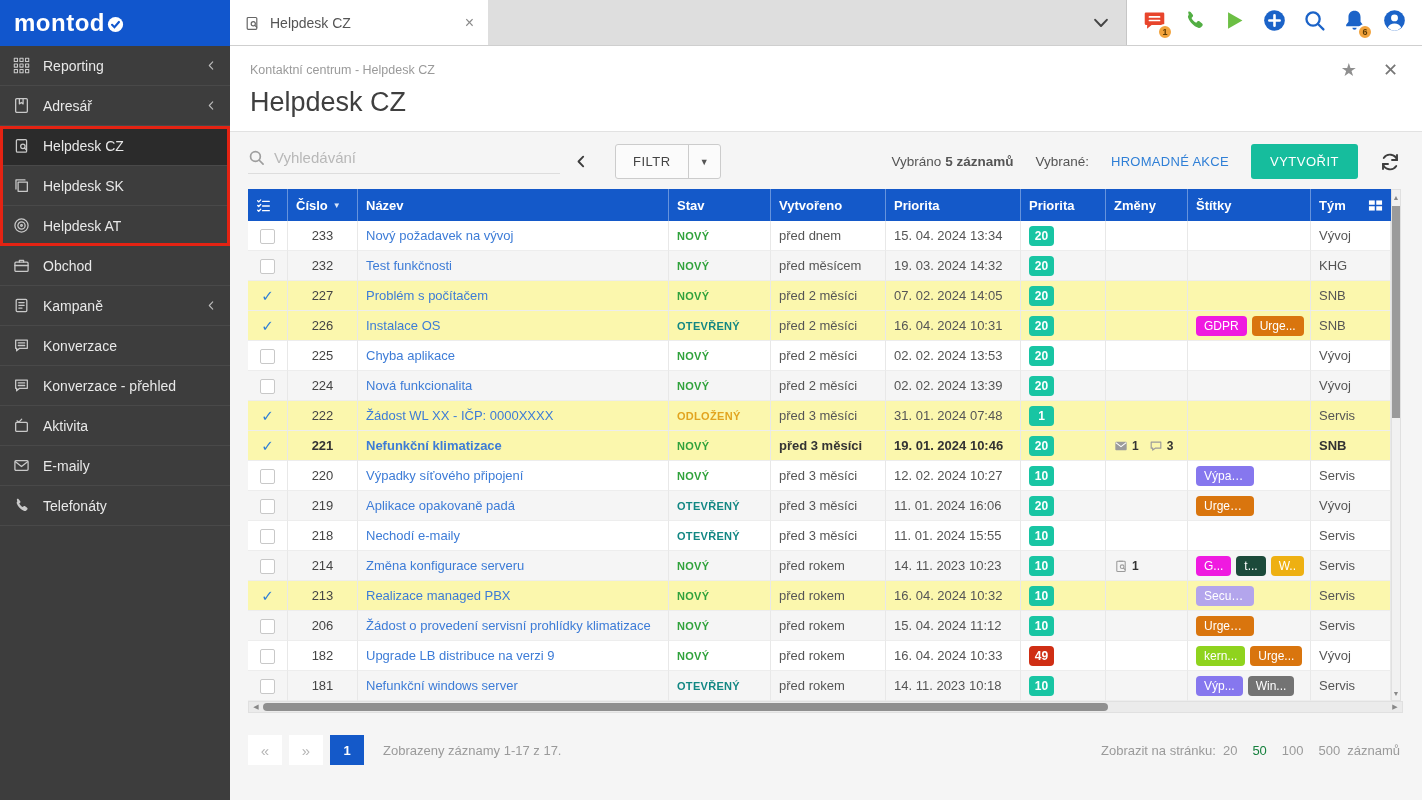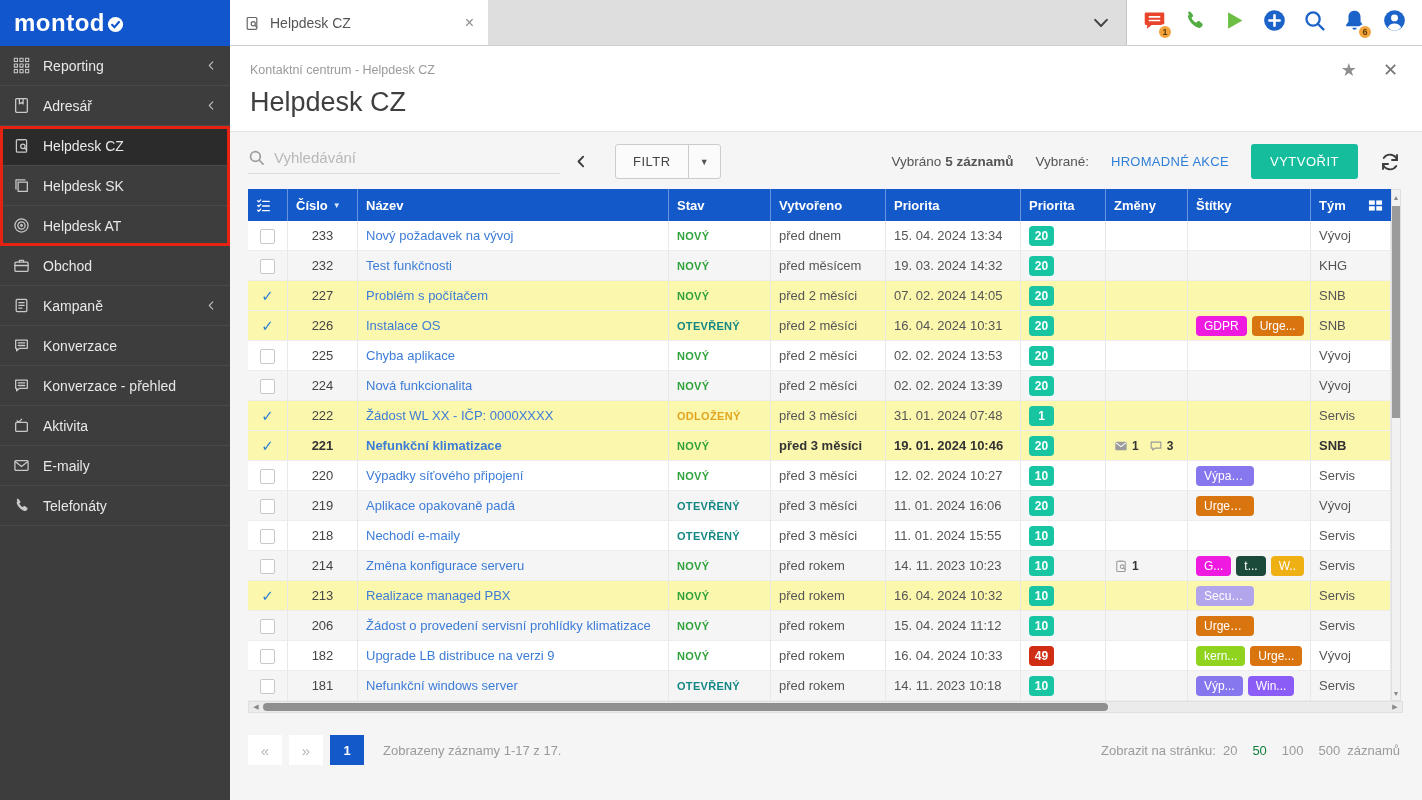--- a/index.html
+++ b/index.html
@@ -680,21 +680,21 @@
               </tr>
               <tr class="gray">
                 <td class="c-sel"><span class="checkbox"></span></td>
                 <td class="c-num"><span>181</span></td>
                 <td><a class="name-link">Nefunkční windows server</a></td>
                 <td><span class="status st-open">OTEVŘENÝ</span></td>
                 <td><span>před rokem</span></td>
                 <td><span>14. 11. 2023 10:18</span></td>
                 <td><span class="prio" style="background: rgb(24, 197, 163);">10</span></td>
                 <td></td>
-                <td><span class="tag" style="background: rgb(134, 119, 238);">Výp...</span><span class="tag" style="background: #8b5cf6;">Win...</span></td>
+                <td><span class="tag" style="background: rgb(134, 119, 238);">Výp...</span><span class="tag" style="background: #737373;">Win...</span></td>
                 <td><span>Servis</span></td>
               </tr>
             </tbody>
         </table>
         <div class="vscroll">
           <span class="arr">▲</span>
           <span class="vthumb"></span>
           <span class="arr" style="margin-top:auto">▼</span>
         </div>
       </div>

